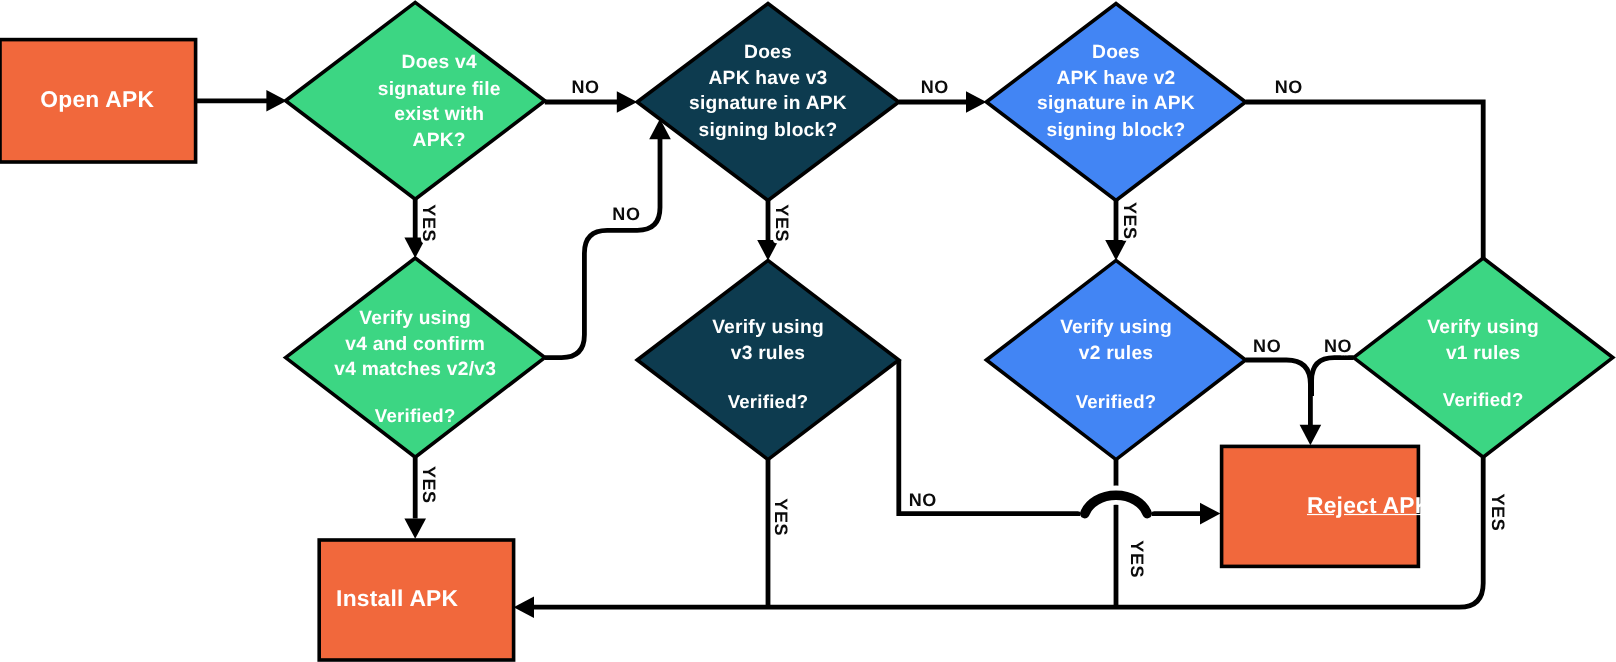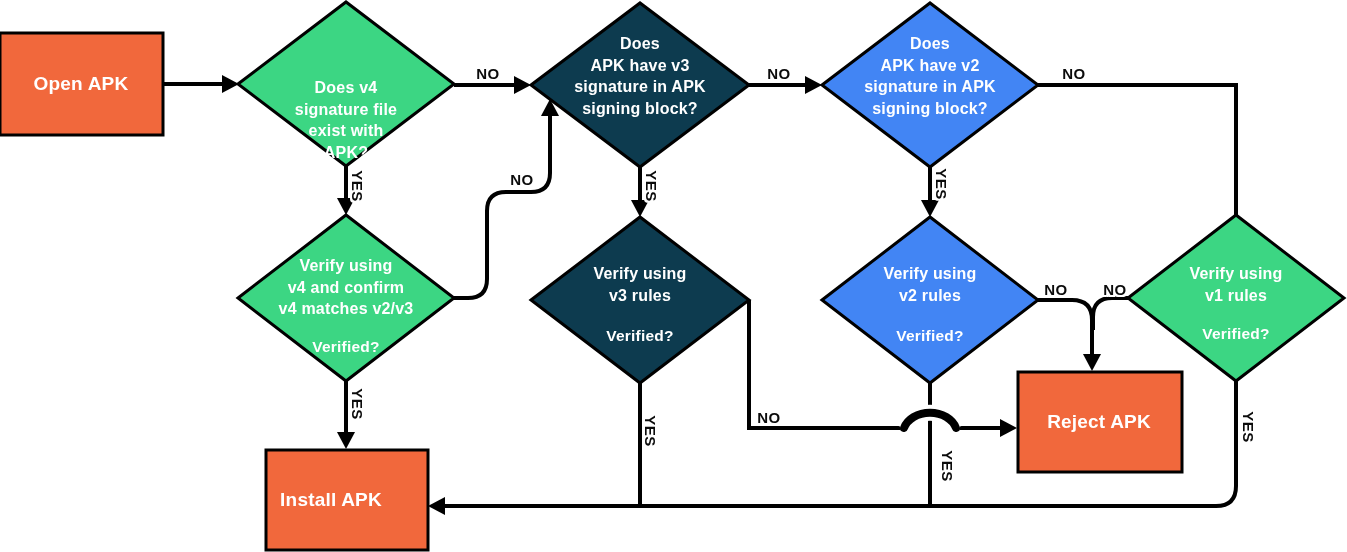--- a/index.html
+++ b/index.html
@@ -88,21 +88,21 @@
     <polygon class="arrowhead" points="640,217 631,200 649,200"></polygon>
     <polygon class="arrowhead" points="930,217 921,200 939,200"></polygon>
     <polygon class="arrowhead" points="550,99 541,116 559,116"></polygon>
     <polygon class="arrowhead" points="346,449 337,432 355,432"></polygon>
     <polygon class="arrowhead" points="1017,428 1000,419 1000,437"></polygon>
     <polygon class="arrowhead" points="1092,371 1083,354 1101,354"></polygon>
     <polygon class="arrowhead" points="428,506 445,497 445,515"></polygon>
   </svg>
 
   <div class="node-label rect-label" style="left:81px;top:84px;">Open APK</div>
-  <div class="node-label" style="left:346px;top:85px;margin-top:35px;">Does v4
+  <div class="node-label" style="left:366px;top:85px;">Does v4
 signature file
 exist with
 APK?</div>
   <div class="node-label" style="left:640px;top:76px;">Does
 APK have v3
 signature in APK
 signing block?</div>
   <div class="node-label" style="left:930px;top:76px;">Does
 APK have v2
 signature in APK
@@ -113,21 +113,21 @@
   <div class="node-label sub-label" style="left:346px;top:347px;">Verified?</div>
   <div class="node-label" style="left:640px;top:284px;">Verify using
 v3 rules</div>
   <div class="node-label sub-label" style="left:640px;top:336px;">Verified?</div>
   <div class="node-label" style="left:930px;top:284px;">Verify using
 v2 rules</div>
   <div class="node-label sub-label" style="left:930px;top:336px;">Verified?</div>
   <div class="node-label" style="left:1236px;top:284px;">Verify using
 v1 rules</div>
   <div class="node-label sub-label" style="left:1236px;top:334px;">Verified?</div>
-  <div class="node-label rect-label" style="left:1099px;top:422px;">Reject APK</div>
+  <div class="node-label rect-label" style="left:1141px;top:422px;text-decoration:underline;">Reject APK</div>
   <div class="node-label rect-label" style="left:331px;top:500px;">Install APK</div>
 
   <div class="edge-label" style="left:488px;top:73px;">NO</div>
   <div class="edge-label vertical" style="left:357px;top:186px;">YES</div>
   <div class="edge-label" style="left:779px;top:73px;">NO</div>
   <div class="edge-label vertical" style="left:651px;top:186px;">YES</div>
   <div class="edge-label" style="left:1074px;top:73px;">NO</div>
   <div class="edge-label vertical" style="left:941px;top:184px;">YES</div>
   <div class="edge-label" style="left:522px;top:179px;">NO</div>
   <div class="edge-label vertical" style="left:357px;top:404px;">YES</div>

